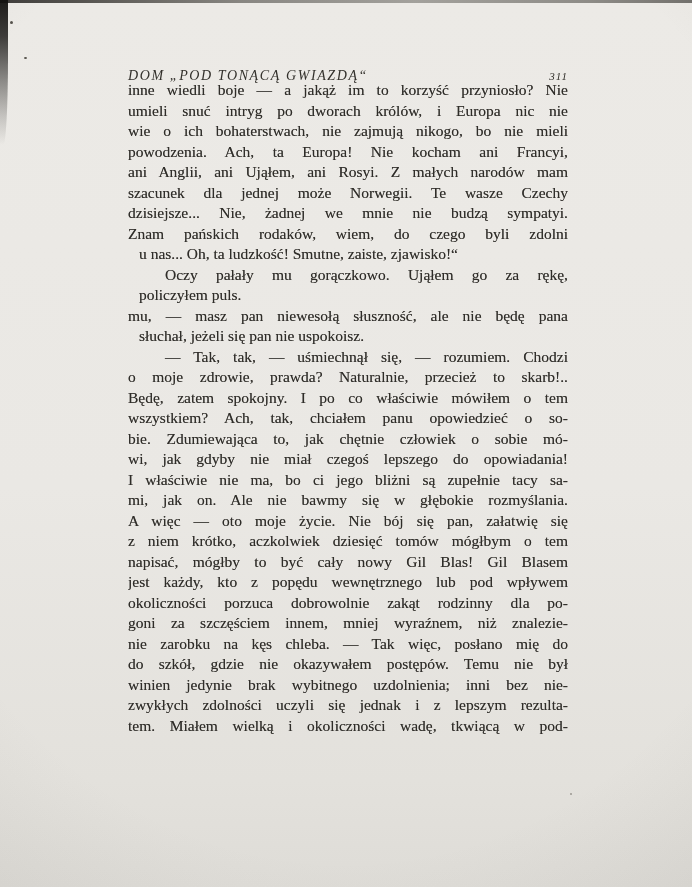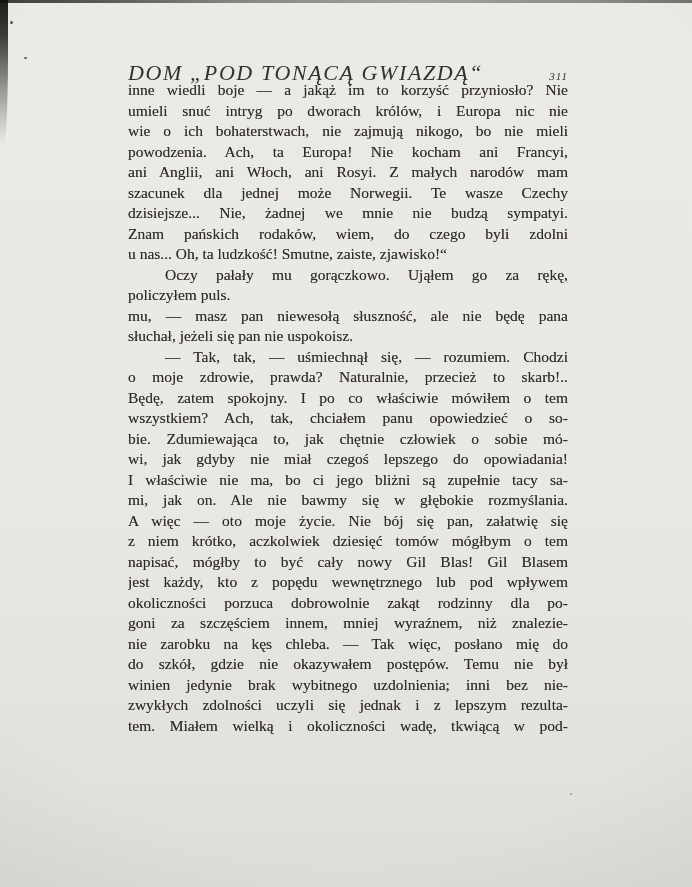--- a/index.html
+++ b/index.html
@@ -58,23 +58,24 @@
     left: 128px;
     top: 60px;
     width: 440px;
     display: flex;
     justify-content: space-between;
     align-items: baseline;
     color: #33312c;
   }
   .running-title {
     font-style: italic;
-    font-size: 22px;
+    font-size: 14px;
     letter-spacing: 1.6px;
     white-space: nowrap;
+    margin-top: 8px;
   }
   .page-number {
     font-style: italic;
     font-size: 11px;
     letter-spacing: 1px;
   }
 
   
   .body-text {
     position: absolute;
@@ -87,21 +88,21 @@
   }
   .line {
     height: 20.5px;
     line-height: 20.5px;
     text-align: justify;
     text-align-last: justify;
     white-space: normal;
     overflow: hidden;
   }
   .line.indent { text-indent: 37px; }
-  .line.para-end { text-align-last: left; }
+  .line.para-end { text-align-last: left; margin-left: 11px; }
 </style>
 </head>
 <body>
 
 <div class="scan">
   <div class="top-edge-line"></div>
   <div class="corner-mark"></div>
   <div class="speck s1"></div>
   <div class="speck s2"></div>
   <div class="speck s3"></div>
@@ -109,21 +110,21 @@
   <div class="header">
     <span class="running-title">DOM „POD TONĄCĄ GWIAZDĄ“</span>
     <span class="page-number">311</span>
   </div>
 
   <div class="body-text" id="text-body">
       <div class="line">inne wiedli boje — a jakąż im to korzyść przyniosło? Nie</div>
       <div class="line">umieli snuć intryg po dworach królów, i Europa nic nie</div>
       <div class="line">wie o ich bohaterstwach, nie zajmują nikogo, bo nie mieli</div>
       <div class="line">powodzenia. Ach, ta Europa! Nie kocham ani Francyi,</div>
-      <div class="line">ani Anglii, ani Włoch, ani Rosyi. Z małych narodów mam</div>
+      <div class="line">ani Anglii, ani Ująłem, ani Rosyi. Z małych narodów mam</div>
       <div class="line">szacunek dla jednej może Norwegii. Te wasze Czechy</div>
       <div class="line">dzisiejsze... Nie, żadnej we mnie nie budzą sympatyi.</div>
       <div class="line">Znam pańskich rodaków, wiem, do czego byli zdolni</div>
       <div class="line para-end">u nas... Oh, ta ludzkość! Smutne, zaiste, zjawisko!“</div>
       <div class="line indent">Oczy pałały mu gorączkowo. Ująłem go za rękę,</div>
       <div class="line para-end">policzyłem puls.</div>
       <div class="line">mu, — masz pan niewesołą słuszność, ale nie będę pana</div>
       <div class="line para-end">słuchał, jeżeli się pan nie uspokoisz.</div>
       <div class="line indent">— Tak, tak, — uśmiechnął się, — rozumiem. Chodzi</div>
       <div class="line">o moje zdrowie, prawda? Naturalnie, przecież to skarb!..</div>

